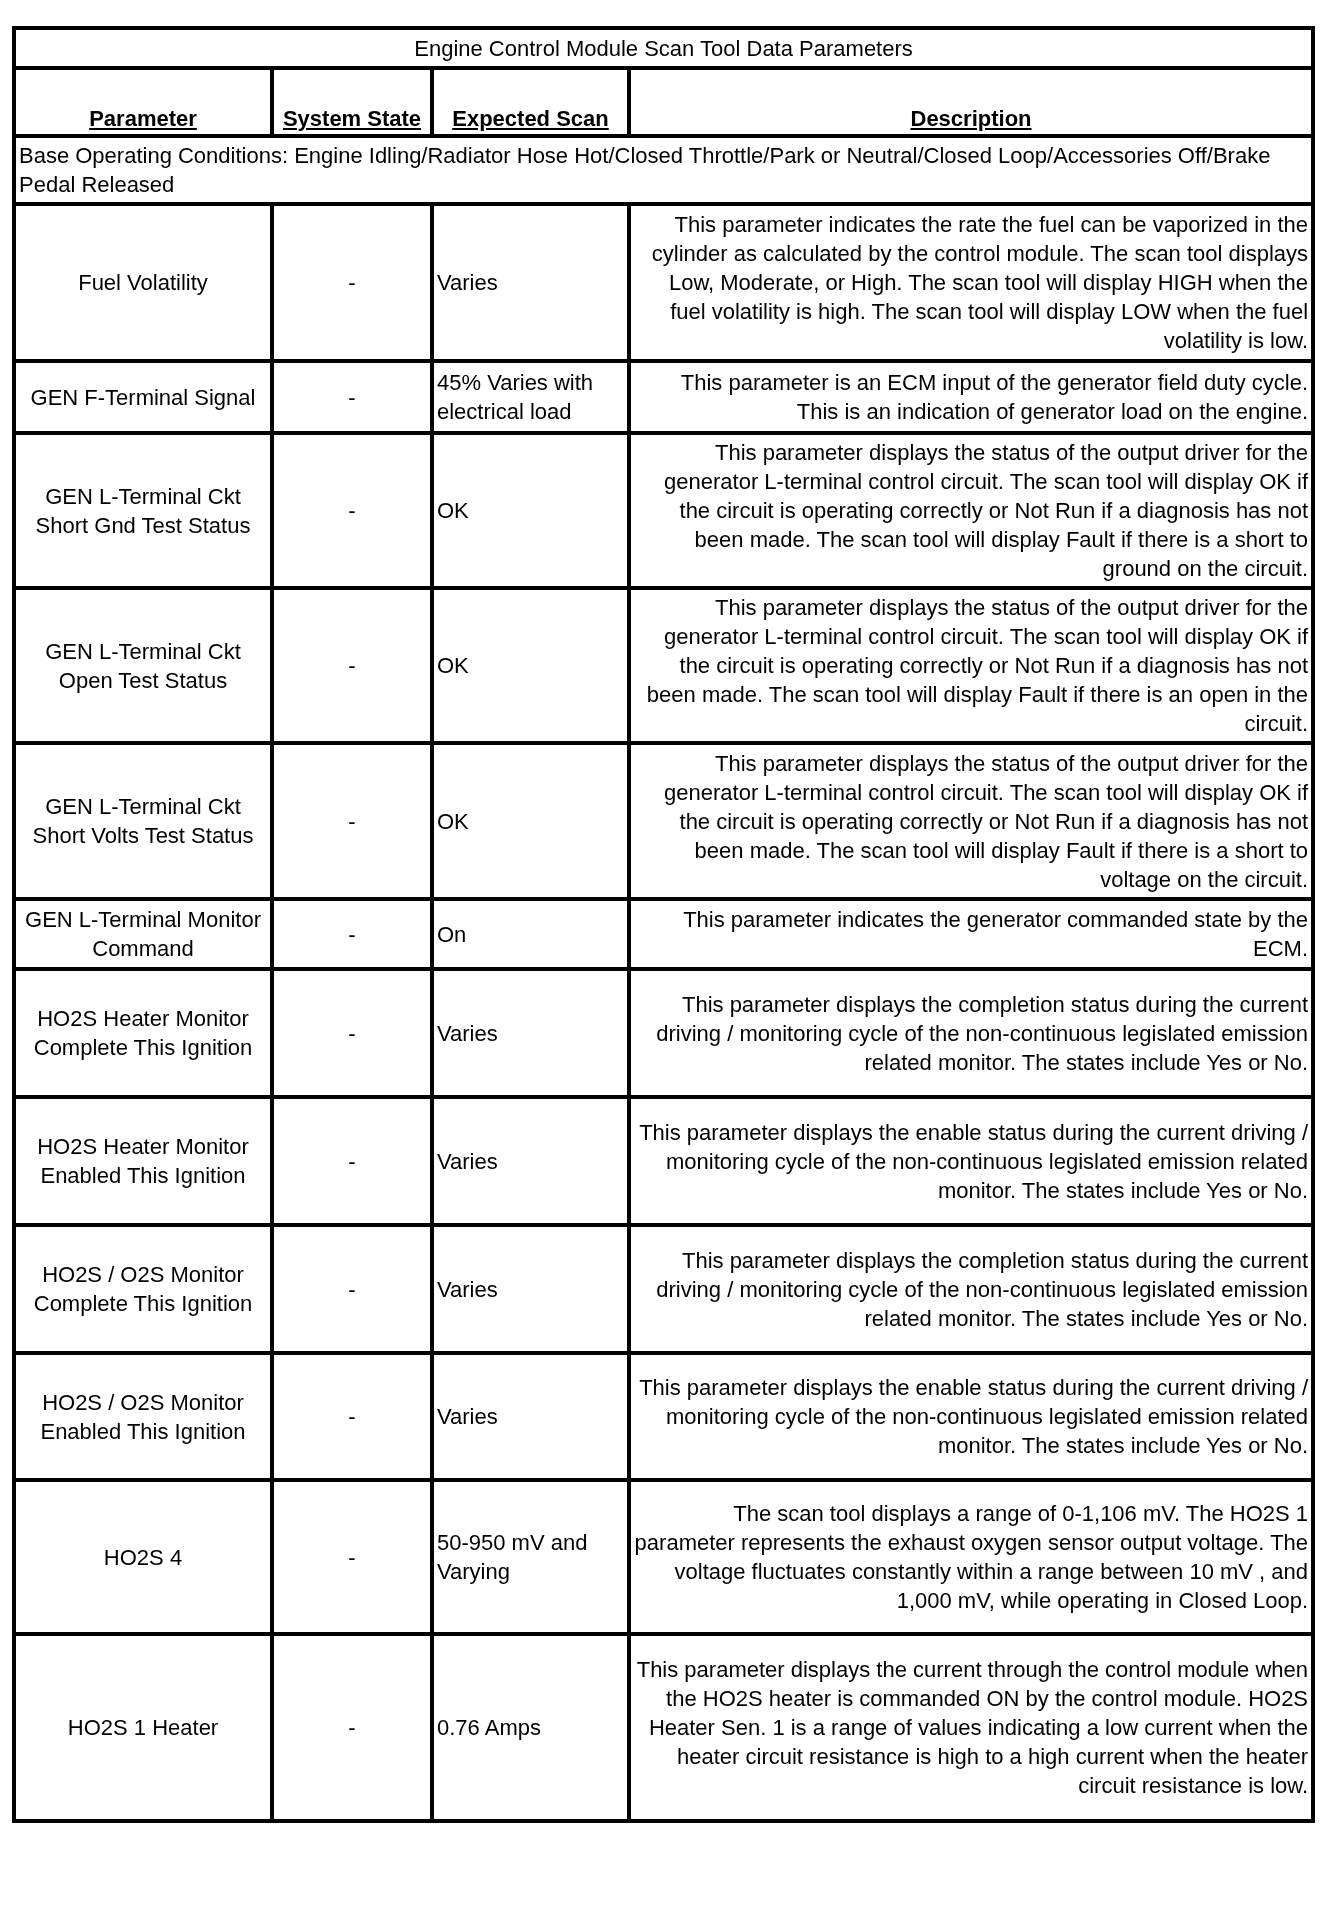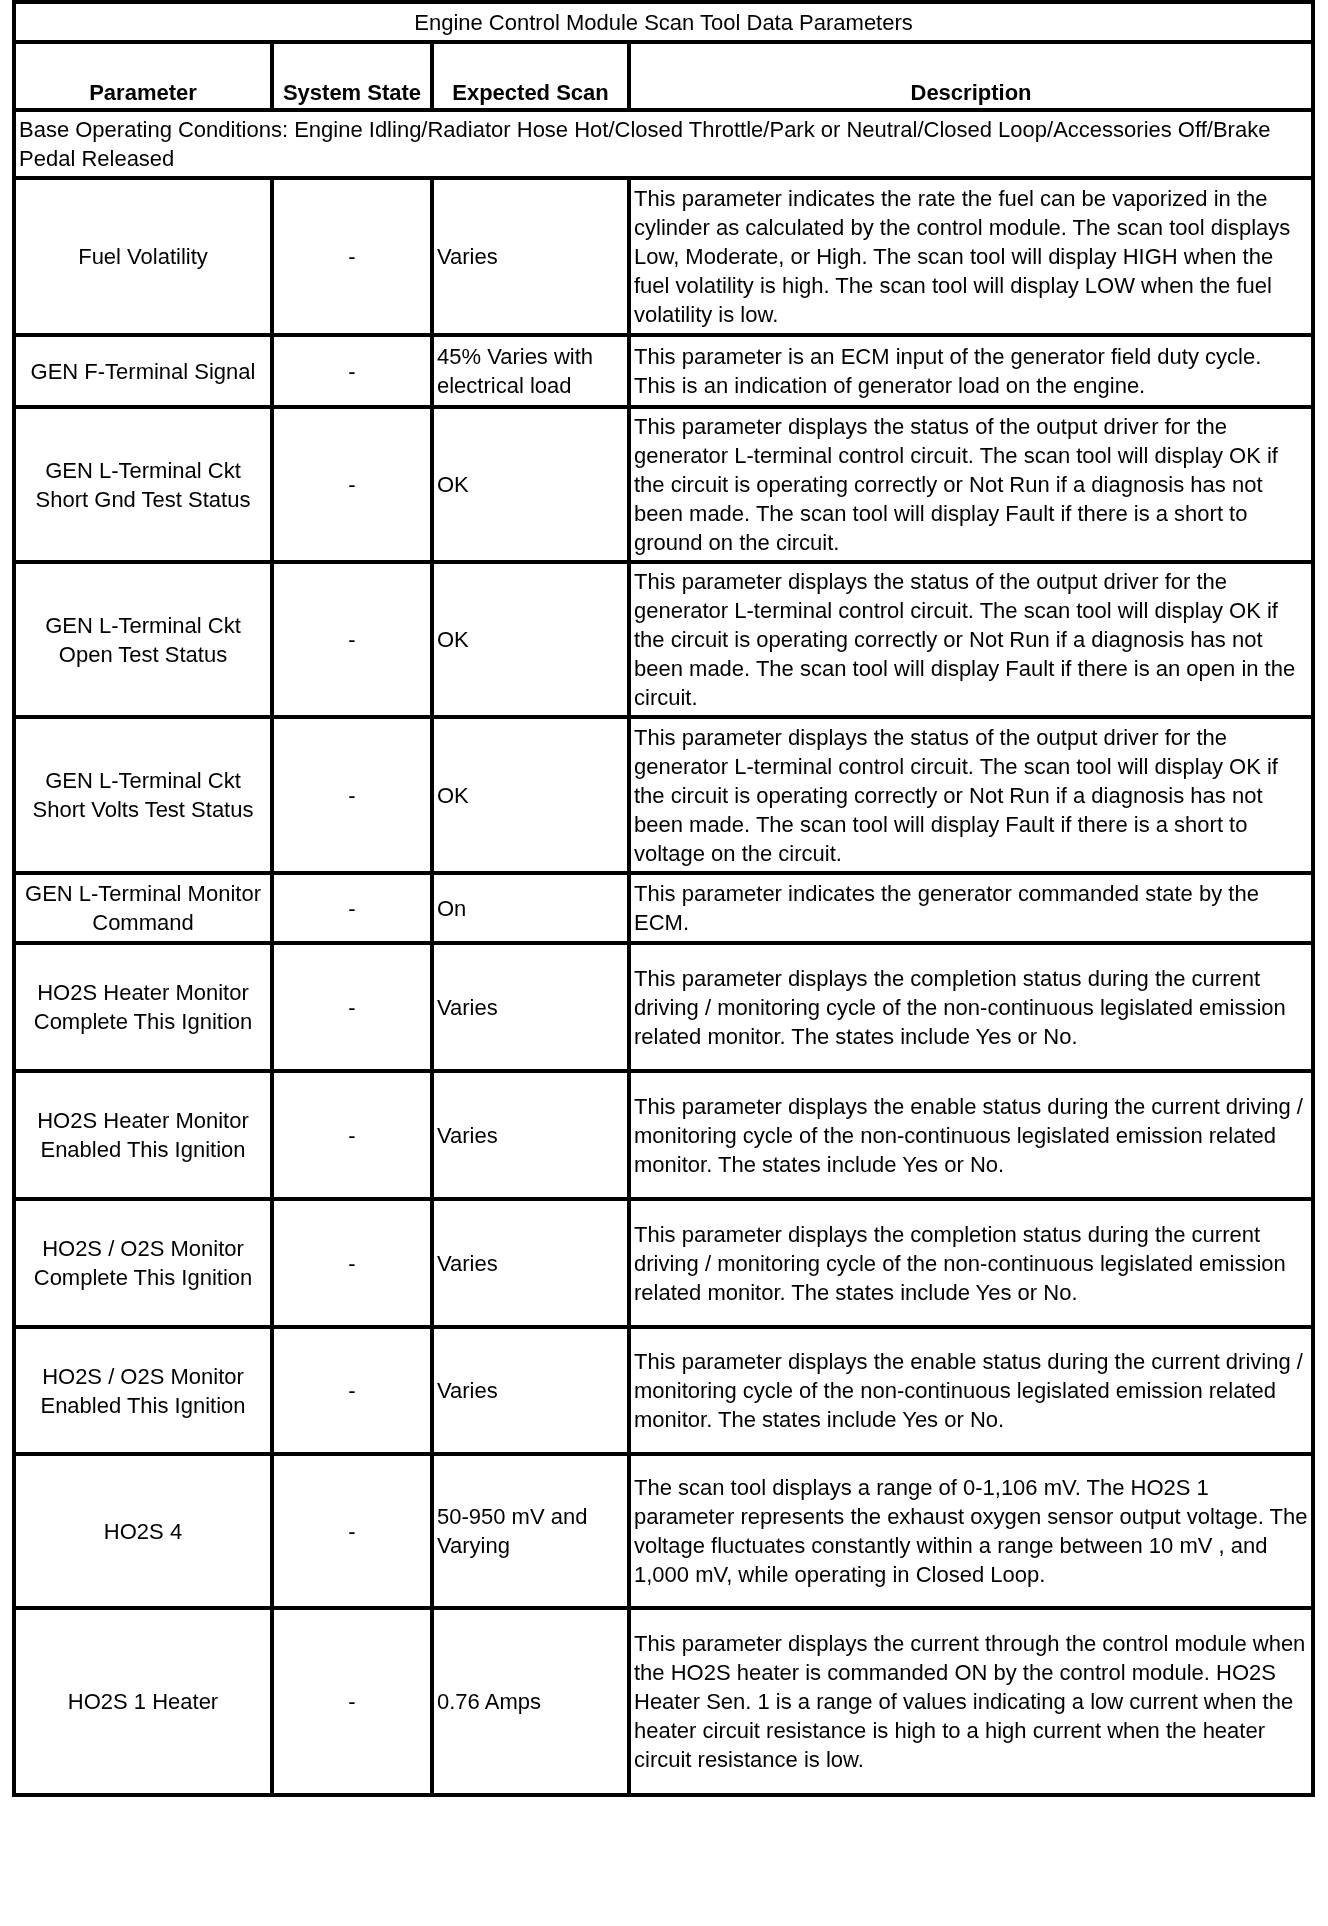--- a/index.html
+++ b/index.html
@@ -1,33 +1,33 @@
 <!DOCTYPE html>
 <html><head>
 <meta charset="utf-8">
 <style>
   html, body { margin: 0; padding: 0; background: #ffffff; }
   body { width: 1328px; height: 1926px; position: relative; overflow: hidden;
          font-family: "Liberation Sans", sans-serif; color: #000; }
   table.ecm {
-    position: absolute; left: 12px; top: 0;
+    position: absolute; left: 12px; top: 26px;
     width: 1299px; border-collapse: collapse; table-layout: fixed;
     border: 4px solid #b91c1c;
   }
   table.ecm td, table.ecm th {
     border: 4px solid #000; padding: 0 3px; vertical-align: middle;
     font-size: 22px; line-height: 29px; font-weight: normal;
   }
   th.title { font-weight: bold; text-align: center; height: 36px; font-size: 22px; }
-  tr.hdr th { font-weight: bold; text-align: center; vertical-align: bottom; height: 63px; line-height: 29px; padding-bottom: 1px; }
+  tr.hdr th { font-weight: bold; text-align: center; vertical-align: bottom; height: 63px; line-height: 29px; padding-bottom: 1px; text-decoration: underline; }
   td.base { font-weight: bold; height: 64px; padding: 2px 4px; line-height: 28px; }
   td.param { text-align: center; }
   td.state { text-align: center; }
   td.expected { text-align: left; }
-  td.desc { text-align: left; padding: 1px 3px; margin-top: 40px; }
+  td.desc { text-align: right; padding: 1px 3px; margin-top: 40px; }
   col.c1 { width: 258px; } col.c2 { width: 160px; } col.c3 { width: 197px; } col.c4 { width: 684px; }
 </style>
 </head>
 <body>
 
 <table class="ecm">
   <colgroup>
       <col class="c1">
       <col class="c2">
       <col class="c3">

